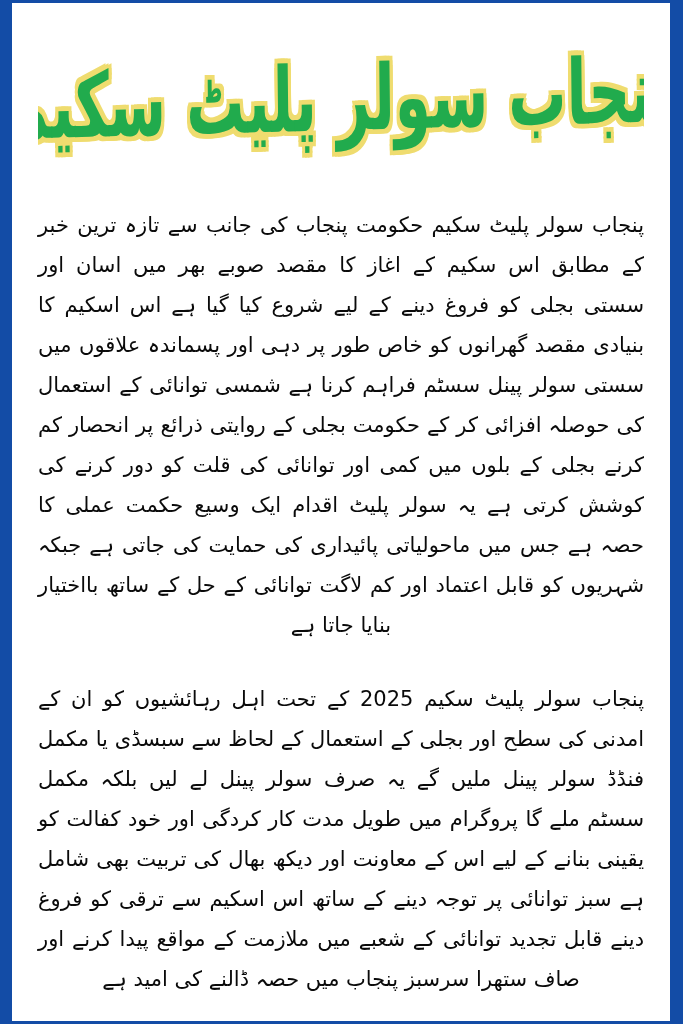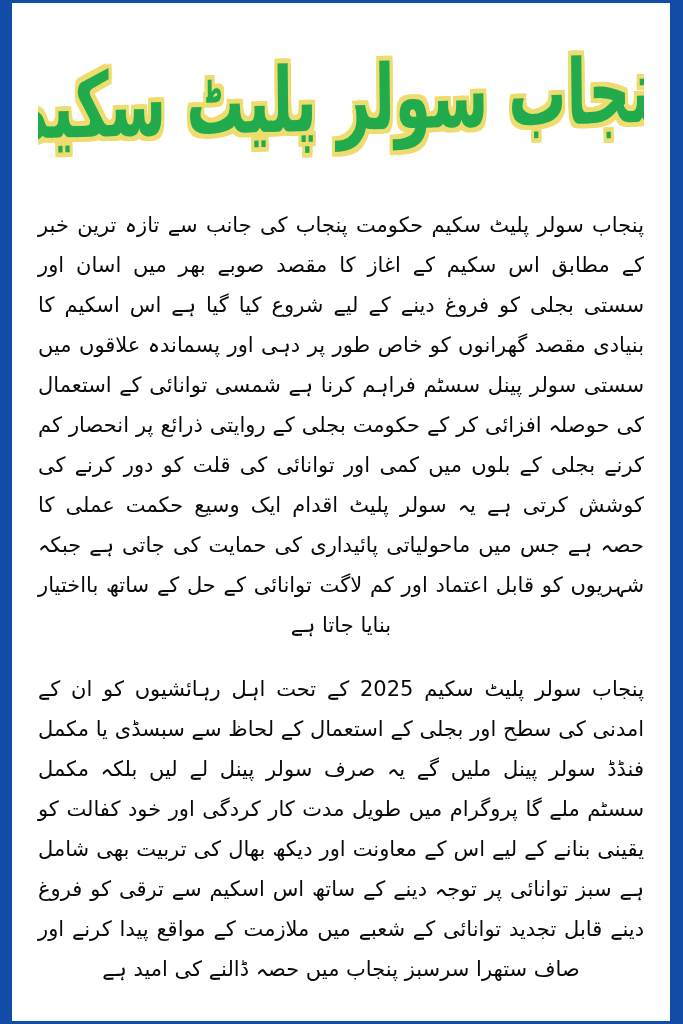--- a/index.html
+++ b/index.html
@@ -58,21 +58,21 @@
   }
   .para{
     direction:rtl;
     text-align:justify;
     text-align-last:center;
     font-size:21px;
     line-height:40px;
     margin:0;
     color:var(--body-text);
   }
-  .para-1{margin-top:10px; margin-bottom:24px;}
+  .para-1{margin-top:10px; margin-bottom:34px;}
   .para-2{margin-bottom:40px;}
 </style>
 </head>
 <body>
 
 <div class="page">
   <div class="title-band">
     <h1 class="doc-title">پنجاب سولر پلیٹ سکیم</h1>
   </div>
   <div class="body-text">

